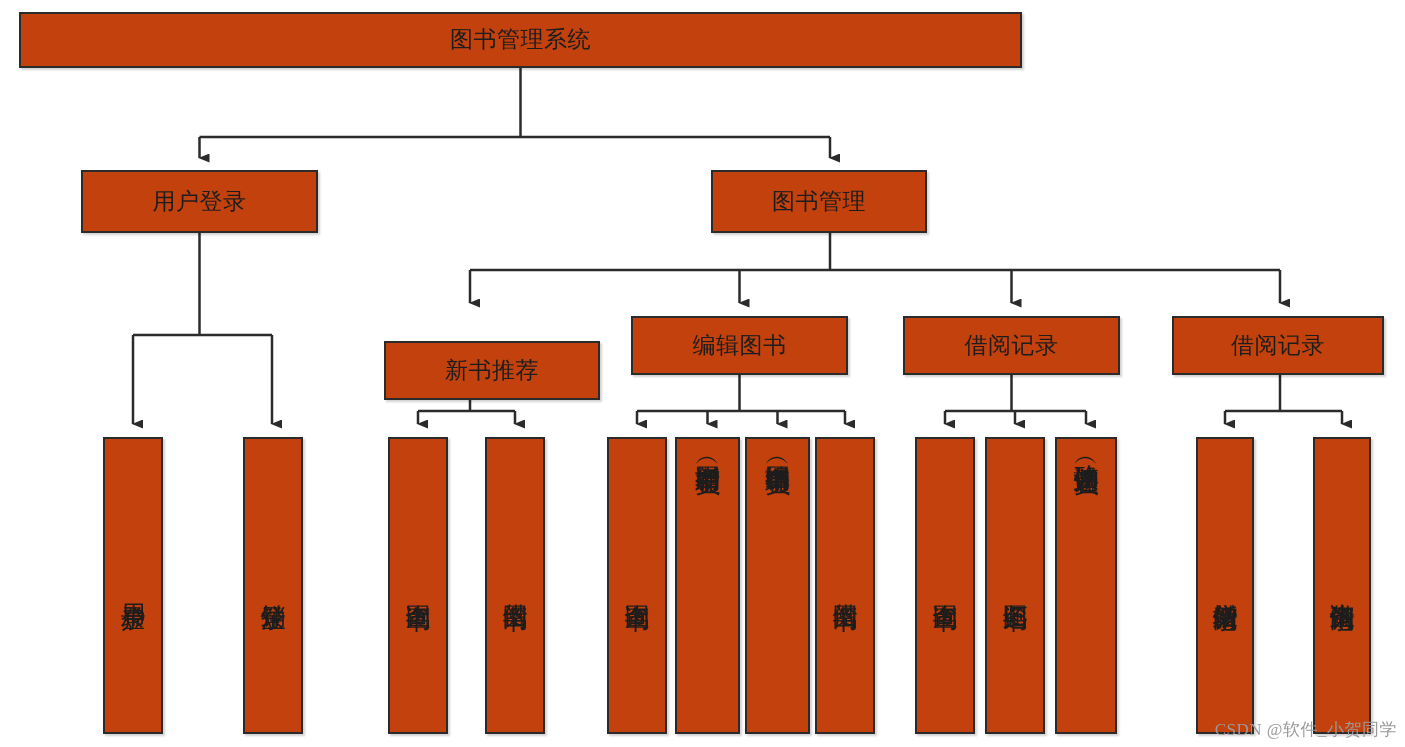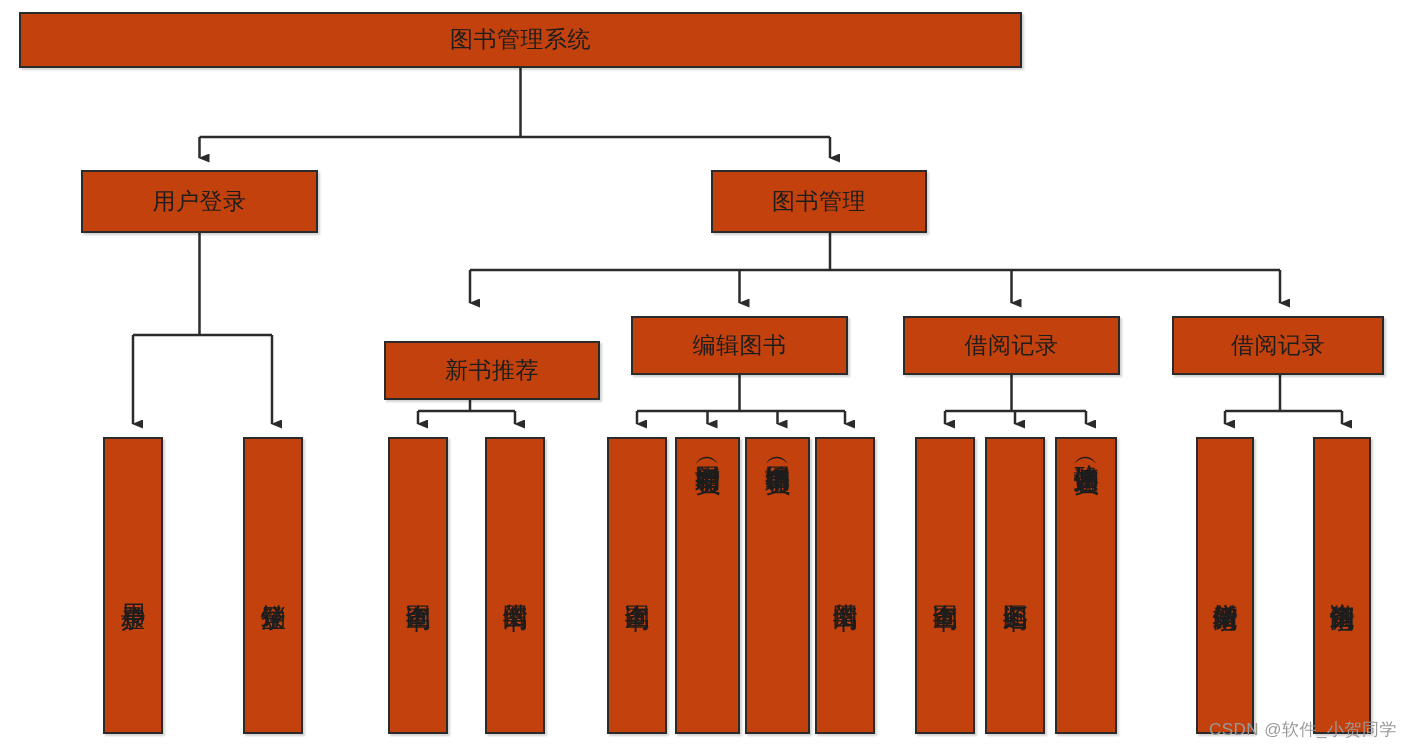--- a/index.html
+++ b/index.html
@@ -63,21 +63,21 @@
     padding-top: 0;
   }
   #watermark {
     position: absolute;
     right: 8px;
     bottom: 6px;
     font-size: 17px;
     color: #9a9a9a;
     letter-spacing: 0.5px;
     white-space: nowrap;
-    font-family: Liberation Sans, sans-serif;
+    font-family: Liberation Serif, serif;
   }
 </style>
 </head>
 <body>
 
 <div id="diagram-root">
 
   <svg class="connectors" viewBox="0 0 1405 747" xmlns="http://www.w3.org/2000/svg">
     <defs>
       <marker id="arrowhead" markerWidth="9" markerHeight="11" refX="4.5" refY="10" orient="auto" markerUnits="userSpaceOnUse">

